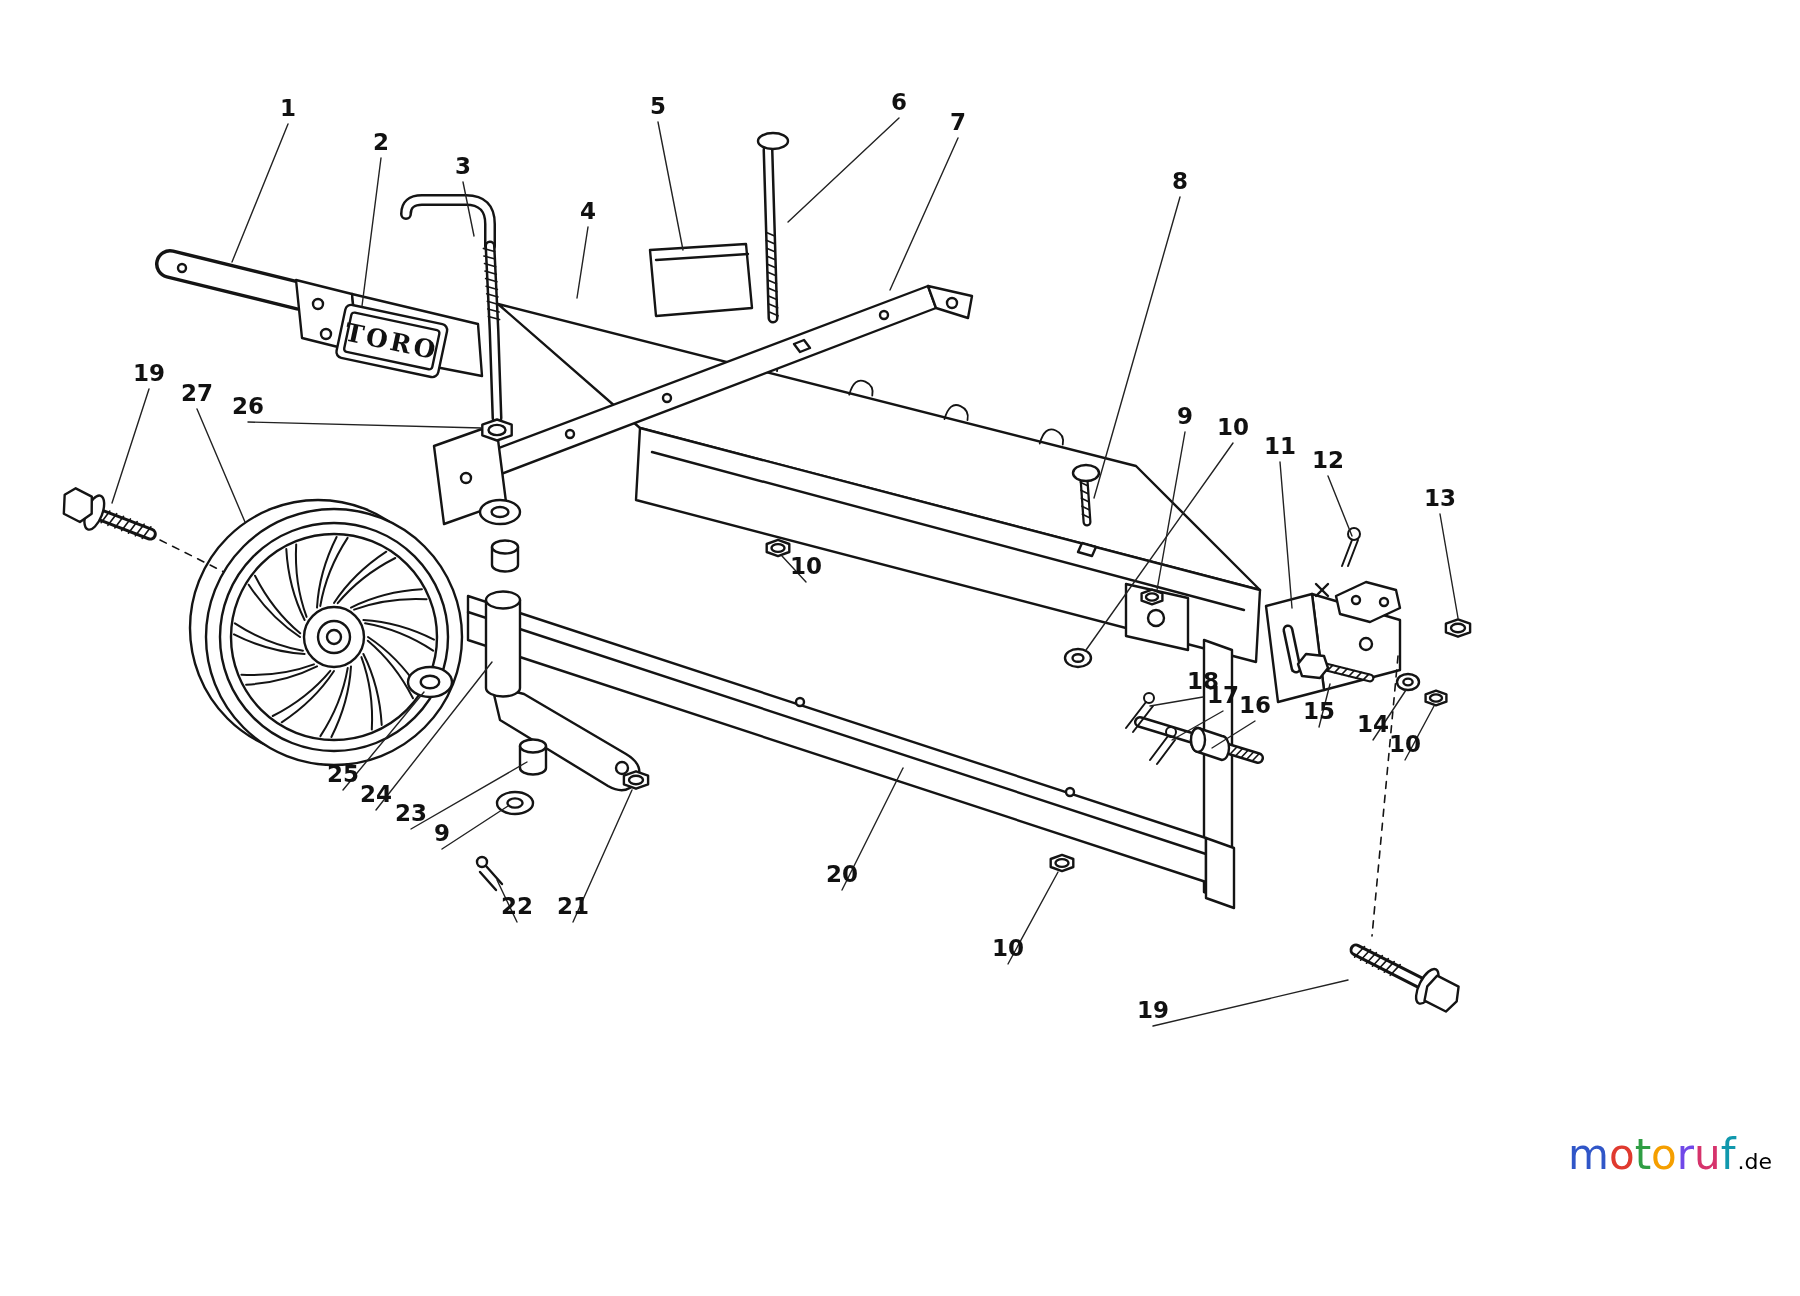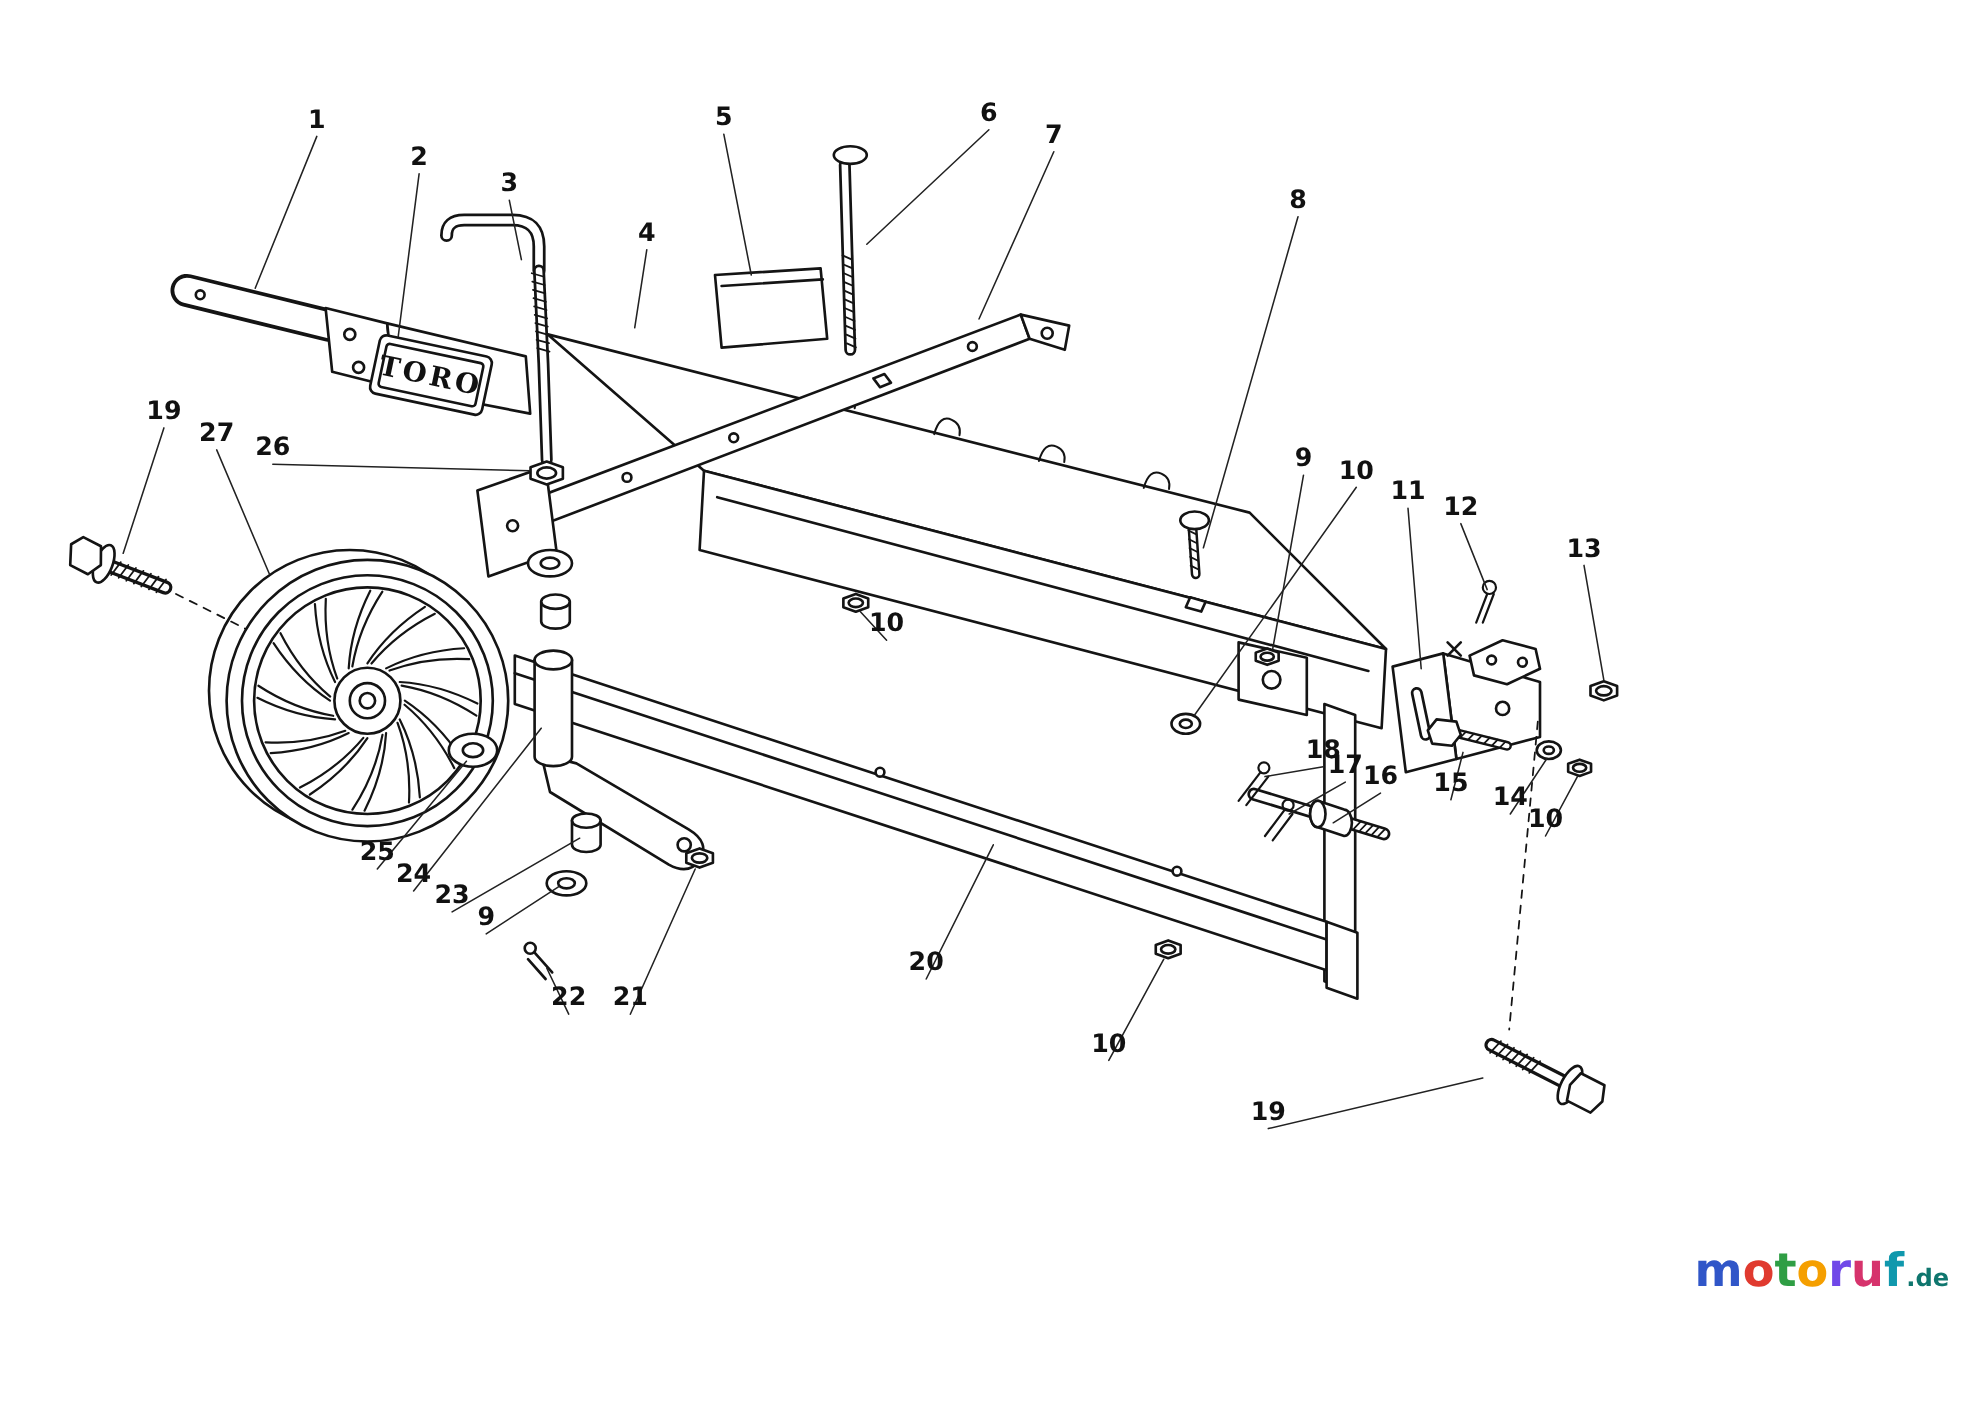--- a/index.html
+++ b/index.html
@@ -3,21 +3,21 @@
 <meta charset="utf-8">
 <style>
   html,body{margin:0;padding:0;background:#ffffff;}
   .stage{position:relative;width:1800px;height:1296px;background:#ffffff;overflow:hidden;
          font-family:"DejaVu Sans","Liberation Sans",sans-serif;}
   svg text.callout{font-family:"DejaVu Sans","Liberation Sans",sans-serif;
                    font-weight:bold;font-size:23px;fill:#111;}
   svg text.brand{font-family:"DejaVu Serif","Liberation Serif",serif;
                  font-weight:bold;font-size:25px;letter-spacing:3px;fill:#111;}
   .watermark{position:absolute;right:28px;bottom:120px;display:flex;align-items:baseline;
-             font-weight:bold;}
+             font-weight:normal;}
   .watermark .ltr{font-size:42px;line-height:1;}
   .watermark .suffix{font-size:22px;margin-left:2px;}
 </style>
 </head>
 <body>
 
 <div class="stage">
 
 <svg id="fig" viewBox="0 0 1800 1296" width="1800" height="1296" fill="none" stroke="#141414" stroke-width="2.4" stroke-linejoin="round" stroke-linecap="round">
 
@@ -358,16 +358,16 @@
         <text x="842" y="882" text-anchor="middle" fill="#111" stroke="none" class="callout">20</text>
         <line x1="1008" y1="964" x2="1058" y2="872" stroke="#222" stroke-width="1.4"></line>
         <text x="1008" y="956" text-anchor="middle" fill="#111" stroke="none" class="callout">10</text>
         <line x1="1153" y1="1026" x2="1348" y2="980" stroke="#222" stroke-width="1.4"></line>
         <text x="1153" y="1018" text-anchor="middle" fill="#111" stroke="none" class="callout">19</text>
       </g>
 </svg>
 
 <div class="watermark">
   <span id="wm-letters"><span class="ltr" style="color: rgb(48, 86, 200);">m</span><span class="ltr" style="color: rgb(224, 58, 47);">o</span><span class="ltr" style="color: rgb(47, 158, 68);">t</span><span class="ltr" style="color: rgb(245, 159, 0);">o</span><span class="ltr" style="color: rgb(112, 72, 232);">r</span><span class="ltr" style="color: rgb(214, 51, 108);">u</span><span class="ltr" style="color: rgb(16, 152, 173);">f</span></span>
-  <span class="suffix" id="wm-suffix" style="color: #0f766e;">.de</span>
+  <span class="suffix" id="wm-suffix" style="color: #000000;">.de</span>
 </div>
 
 </div>
 
 </body></html>

